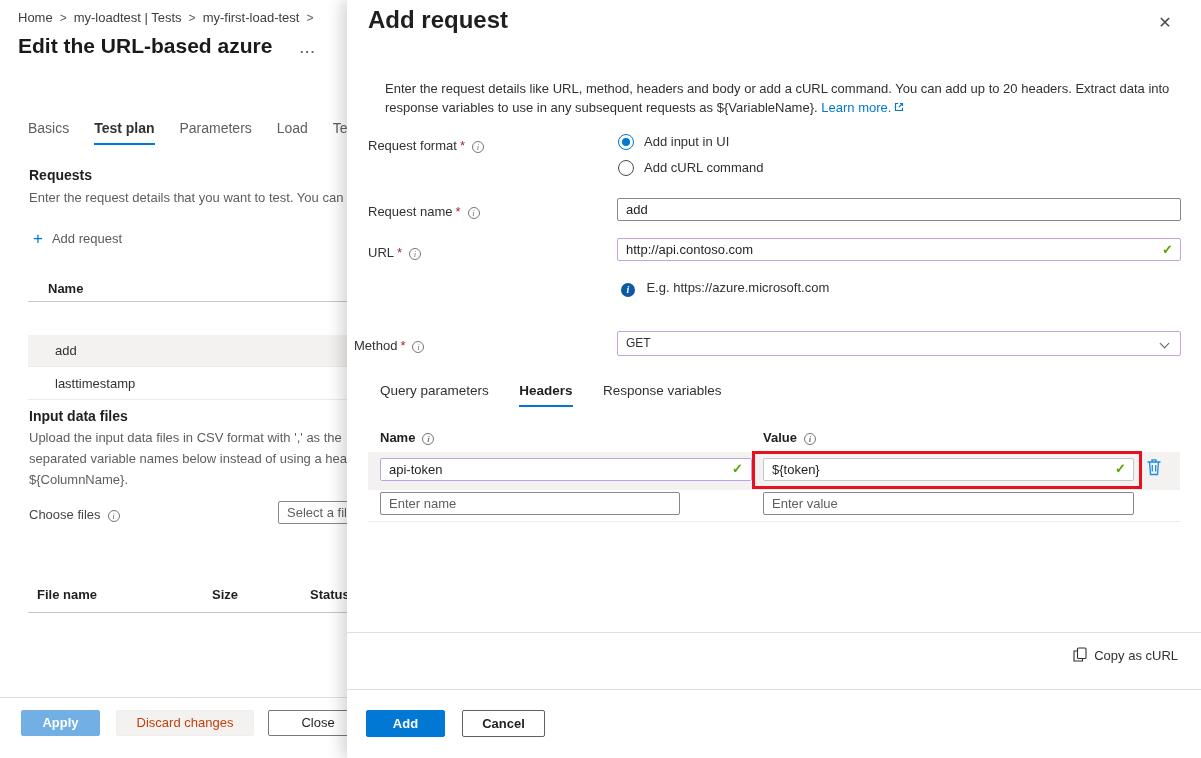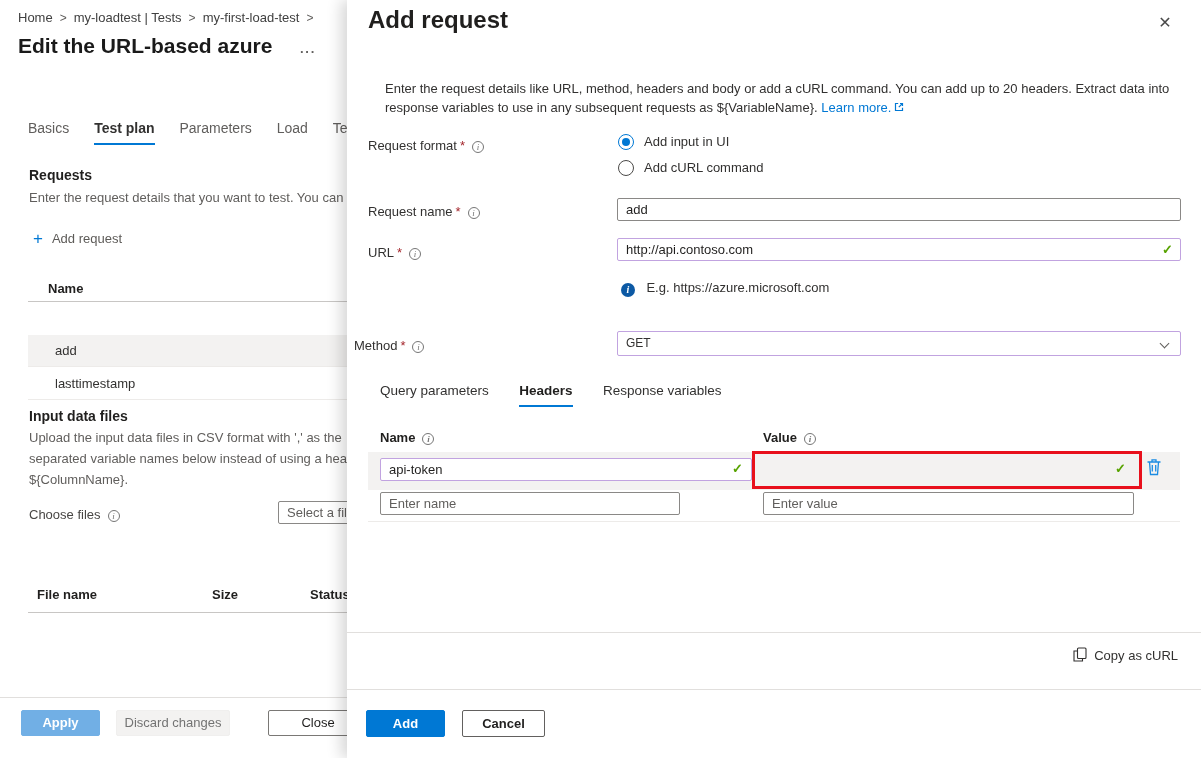--- a/index.html
+++ b/index.html
@@ -45,21 +45,21 @@
              font-family:inherit; color:#201f1e; border-radius:2px; outline:none; }
   input.tb::placeholder { color:#605e5c; opacity:1; }
 
   .files-header { font-size:13px; font-weight:700; color:#201f1e; white-space:nowrap; }
   .files-divider { left:28px; top:612px; width:319px; border-top:1px solid #c8c6c4; }
 
   .left-footer-divider { left:0; top:697px; width:347px; border-top:1px solid #e1dfdd; }
   .btn { display:inline-block; text-align:center; font-size:13px; border-radius:2px; cursor:pointer;
          font-family:inherit; height:26px; line-height:24px; }
   .btn-apply { left:21px; top:710px; width:79px; background:#71afe5; color:#fff; font-weight:700; border:1px solid #71afe5; }
-  .btn-discard { left:116px; top:710px; width:114px; background:#f3f2f1; color:#737373; border:1px solid #f0efee; }
+  .btn-discard { left:116px; top:710px; width:138px; background:#f3f2f1; color:#c2410c; border:1px solid #f0efee; }
   .btn-close { left:268px; top:710px; width:100px; background:#fff; color:#201f1e; font-weight:400; border:1px solid #7a7875; }
 
   
   #flyout { position:absolute; left:347px; top:0; width:854px; height:758px; background:#fff;
             box-shadow:-6px 0 14px rgba(0,0,0,0.16); }
   .panel-title { left:21px; top:6px; font-size:24px; font-weight:700; color:#201f1e; }
   .panel-close { left:806px; top:11px; font-size:16px; color:#4a4a4a; cursor:pointer; width:24px; height:24px;
                  text-align:center; line-height:24px; }
   .panel-close::after { content:"✕"; }
   .panel-desc { left:38px; top:79px; width:794px; font-size:13px; color:#323130; line-height:19px; }
@@ -222,20 +222,21 @@
     <div class="abs col-label" style="left:416px; top:430px;">
       <span>Value</span><span class="info-icon"></span>
     </div>
 
     <div class="abs grid-band"></div>
 
     <input class="abs tb purple" style="left: 33px; top: 458px; width: 372px;" value="api-token">
     <span class="abs check-icon check-in-input" style="left:385px; top:461px;"></span>
 
     <div class="abs highlight-box"></div>
+    <input class="abs tb" style="left: 416px; top: 458px; width: 371px; border-color: rgb(200, 198, 196);" value="${token}">
     <span class="abs check-icon check-in-input" style="left:768px; top:461px;"></span>
 
     <span class="abs trash-btn">
       <svg width="16" height="18" viewBox="0 0 16 18">
           <path d="M1.5 4h13M6 4V1.8h4V4M3.5 4l1 12.5h7l1-12.5M6.3 7v6.5M9.7 7v6.5" stroke="#1b8ce3" fill="none" stroke-width="1.3"></path>
         </svg>
     </span>
 
     <input class="abs tb" style="left: 33px; top: 492px; width: 300px;" placeholder="Enter name">
     <input class="abs tb" style="left: 416px; top: 492px; width: 371px;" placeholder="Enter value">

